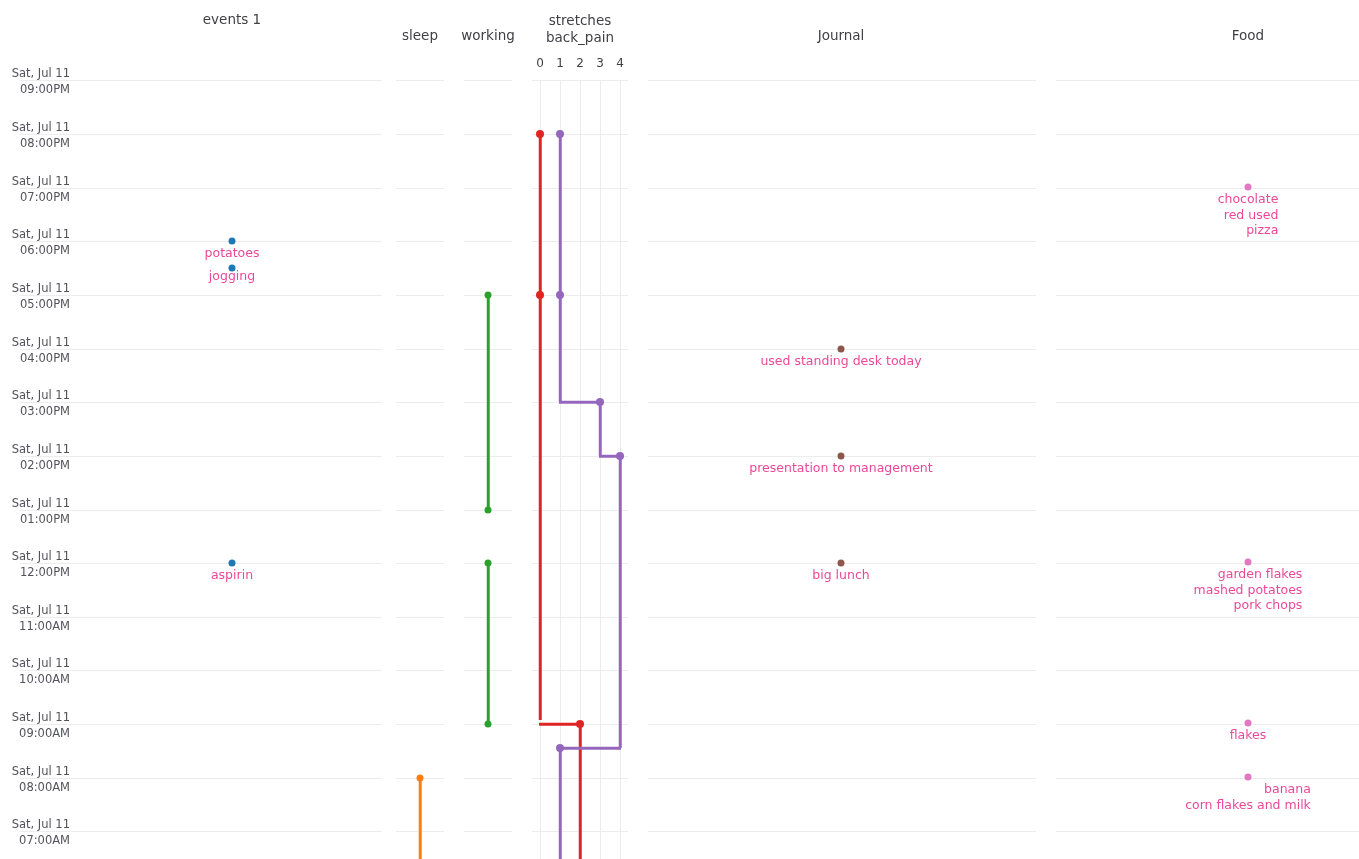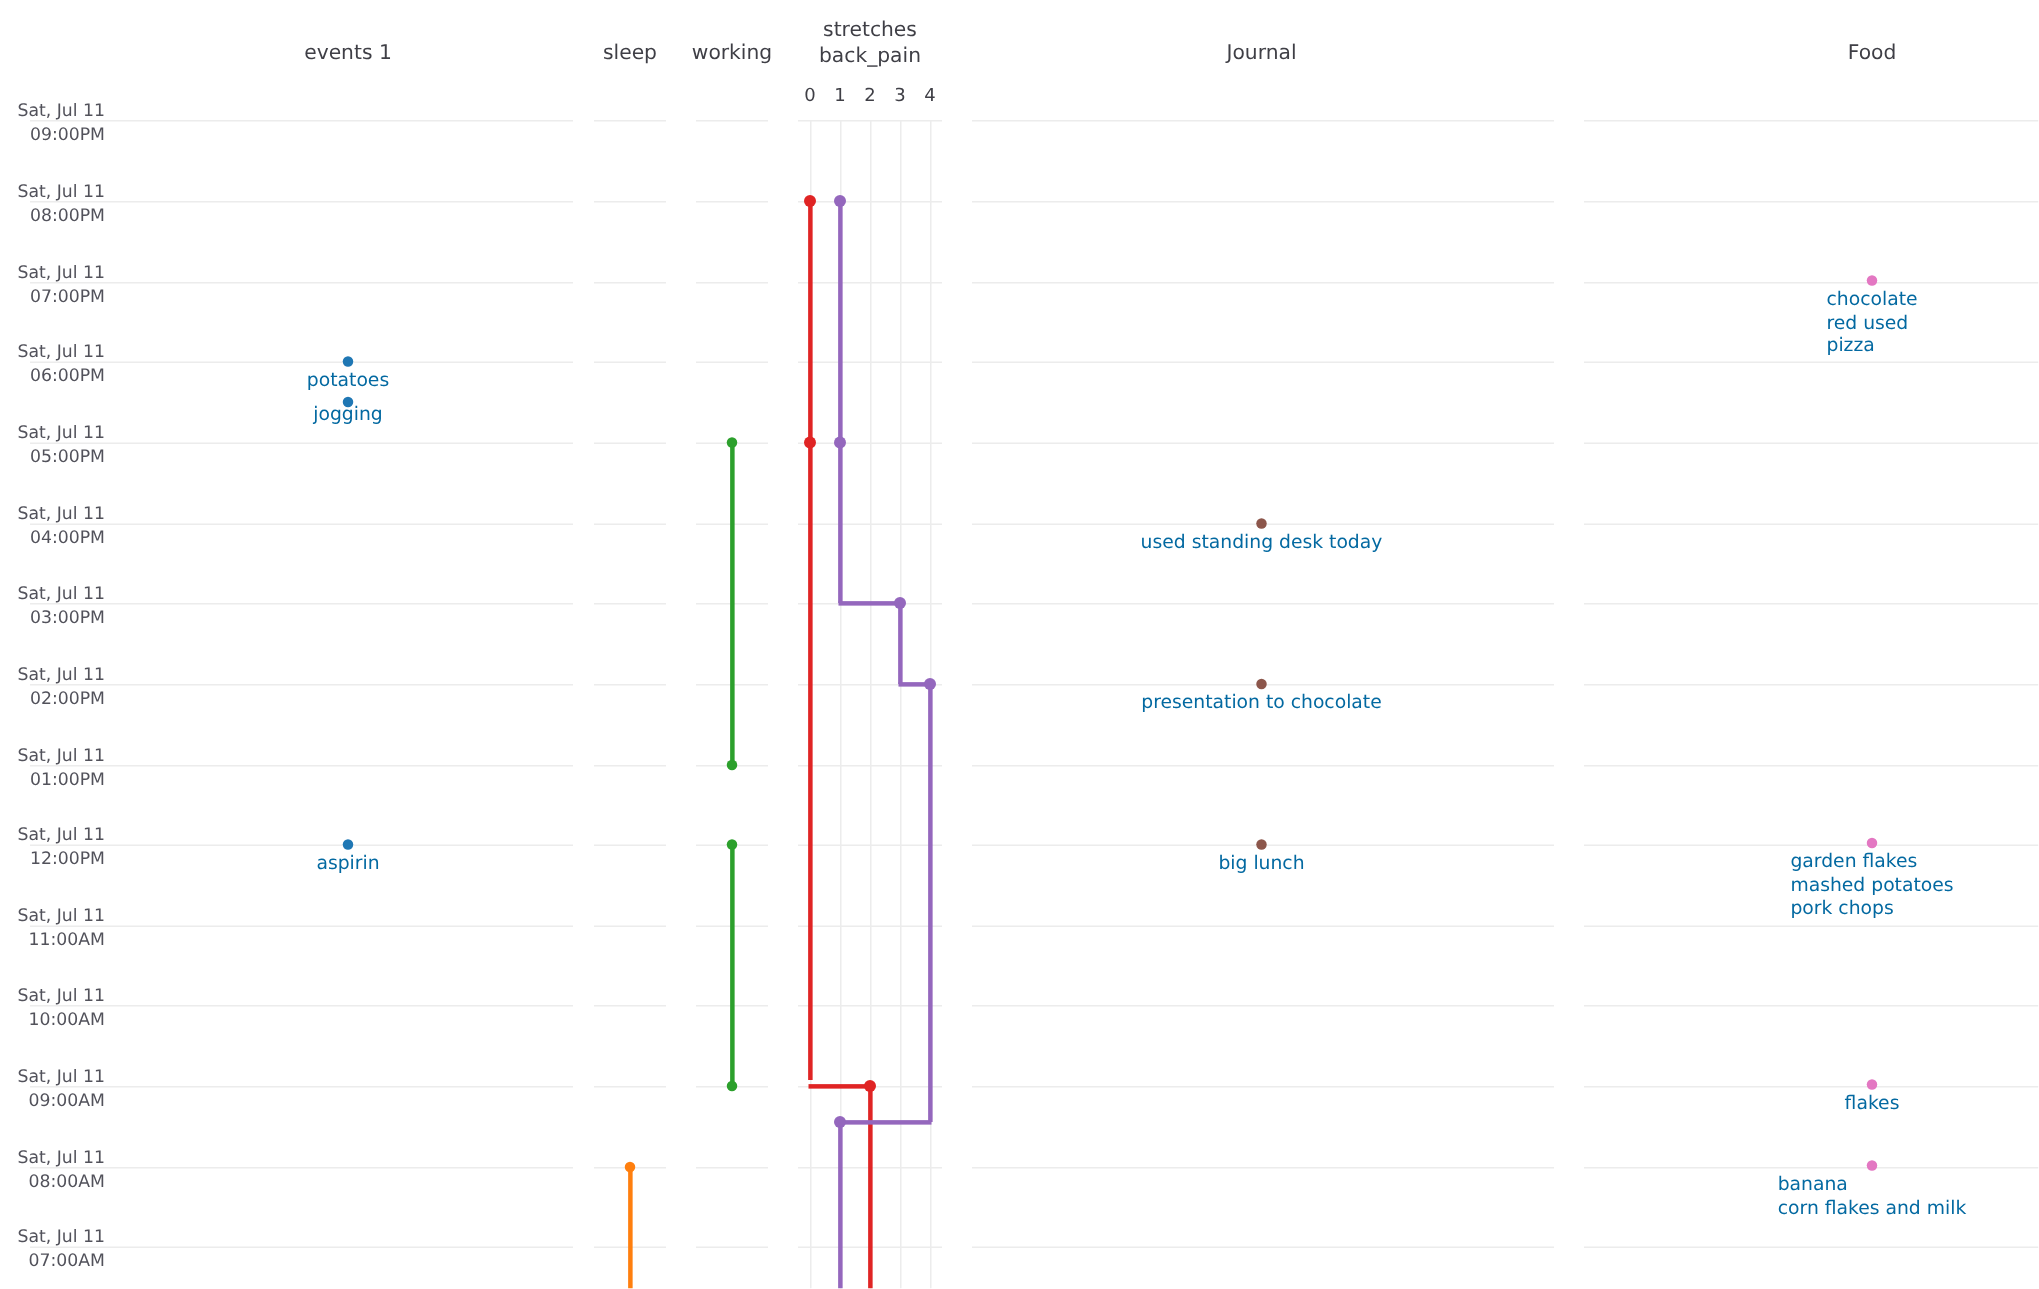--- a/index.html
+++ b/index.html
@@ -58,22 +58,22 @@
     position: absolute;
     width: 7px; height: 7px;
     border-radius: 50%;
     transform: translate(-50%, -50%);
   }
   .dot.big { width: 8px; height: 8px; }
 
   .evt-label {
     position: absolute;
     font-size: 12.5px;
-    color: #0369a1;
-    text-align: left;
+    color: #ec4899;
+    text-align: right;
     white-space: nowrap;
     transform: translateX(-50%);
     line-height: 15.5px;
   }
 
   .bar {
     position: absolute;
     width: 2.5px;
     transform: translateX(-50%);
   }
@@ -251,21 +251,21 @@
         <span class="d">Sat, Jul 11</span>
         <span class="t">08:00AM</span>
       </div>
       <div class="time-label" style="top: 817px;">
         <span class="d">Sat, Jul 11</span>
         <span class="t">07:00AM</span>
       </div>
     </div>
 
   <div id="headers-layer">
-      <div class="col-header" style="left: 232px; top: 27px;">events 1</div>
+      <div class="col-header" style="left: 232px; top: 11px;">events 1</div>
       <div class="col-header" style="left: 420px; top: 27px;">sleep</div>
       <div class="col-header" style="left: 488px; top: 27px;">working</div>
       <div class="col-header two-line" style="left: 580px; top: 12px;">
         <div>stretches</div>
         <div>back_pain</div>
       </div>
       <div class="col-header" style="left: 841px; top: 27px;">Journal</div>
       <div class="col-header" style="left: 1248px; top: 27px;">Food</div>
     </div>
 
@@ -318,21 +318,21 @@
       <div class="dot big" style="left: 560px; top: 295px; background: rgb(148, 103, 189);"></div>
       <div class="dot big" style="left: 600px; top: 402px; background: rgb(148, 103, 189);"></div>
       <div class="dot big" style="left: 620px; top: 456px; background: rgb(148, 103, 189);"></div>
       <div class="dot big" style="left: 560px; top: 748px; background: rgb(148, 103, 189);"></div>
     </div>
 
   <div id="journal-layer">
       <div class="dot" style="left: 841px; top: 349px; background: rgb(140, 86, 75);"></div>
       <div class="evt-label" style="left: 841px; top: 353px;">used standing desk today</div>
       <div class="dot" style="left: 841px; top: 456px; background: rgb(140, 86, 75);"></div>
-      <div class="evt-label" style="left: 841px; top: 460px;">presentation to chocolate</div>
+      <div class="evt-label" style="left: 841px; top: 460px;">presentation to management</div>
       <div class="dot" style="left: 841px; top: 563px; background: rgb(140, 86, 75);"></div>
       <div class="evt-label" style="left: 841px; top: 567px;">big lunch</div>
     </div>
 
   <div id="food-layer">
       <div class="dot" style="left: 1248px; top: 187px; background: rgb(227, 119, 194);"></div>
       <div class="evt-label" style="left: 1248px; top: 191px;">
         <div>chocolate</div>
         <div>red used</div>
         <div>pizza</div>

